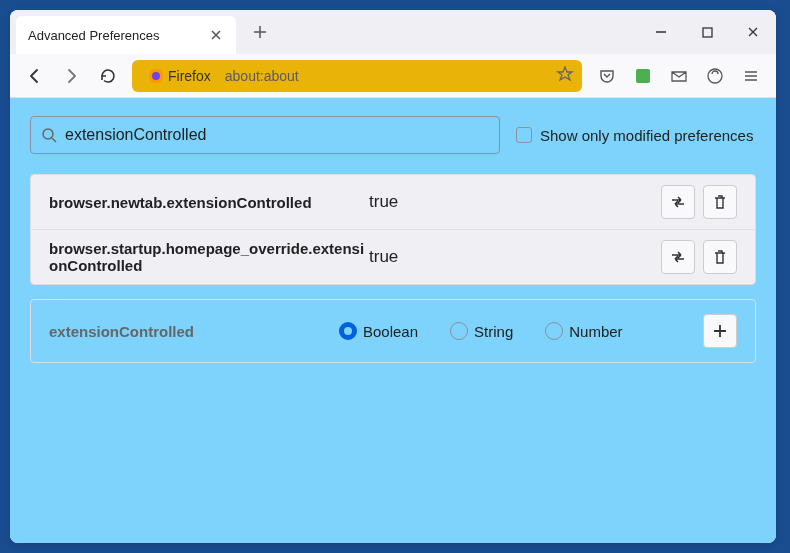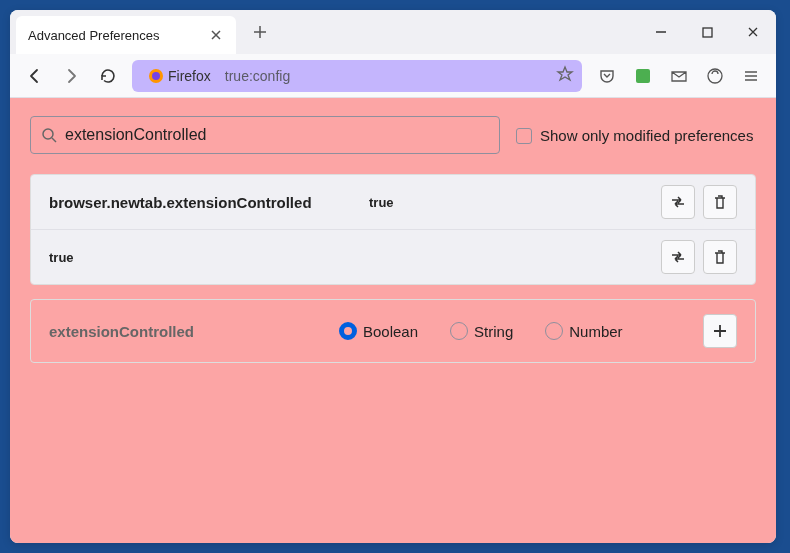--- a/index.html
+++ b/index.html
@@ -6,35 +6,35 @@
 body { background: #1a4d8f; padding: 10px; width: 790px; height: 553px; overflow: hidden; }
 .window { background: #fff; border-radius: 8px; width: 766px; height: 533px; display: flex; flex-direction: column; overflow: hidden; box-shadow: 0 2px 8px rgba(0,0,0,0.15); }
 .titlebar { height: 44px; display: flex; align-items: center; background: #f0f0f4; }
 .tab { height: 38px; margin-left: 6px; margin-top: 6px; background: #fff; border-radius: 6px 6px 0 0; display: flex; align-items: center; padding: 0 12px; min-width: 220px; font-size: 13px; color: #222; }
 .tab .close { margin-left: auto; width: 16px; height: 16px; display:flex; align-items:center; justify-content:center; cursor:pointer; }
 .newtab { width: 28px; height: 28px; display:flex; align-items:center; justify-content:center; margin-left: 10px; cursor:pointer; color:#555; }
 .wincontrols { margin-left: auto; display: flex; }
 .wincontrols div { width: 46px; height: 44px; display:flex; align-items:center; justify-content:center; cursor:pointer; color:#333; }
 .toolbar { height: 44px; display:flex; align-items:center; padding: 0 8px; gap: 2px; border-bottom: 1px solid #e0e0e6; background:#f9f9fb; }
 .nav-btn { width: 34px; height: 34px; display:flex; align-items:center; justify-content:center; border-radius:4px; cursor:pointer; color:#555; }
-.urlbar { flex: 1; height: 32px; background:#c4b5fd; border-radius:6px; display:flex; align-items:center; padding: 0 8px; margin: 0 6px; font-size: 14px; color:#5b5b66; }
+.urlbar { flex: 1; height: 32px; background:#eab308; border-radius:6px; display:flex; align-items:center; padding: 0 8px; margin: 0 6px; font-size: 14px; color:#5b5b66; }
 .urlbar .ffpill { background:transparent; padding:2px 8px; border-radius:4px; font-size:14px; color:#333; margin-right:6px; display:flex; align-items:center; gap:4px; }
 .urlbar .star { margin-left:auto; color:#666; }
 .tbicon { width: 34px; height: 34px; display:flex; align-items:center; justify-content:center; cursor:pointer; color:#555; border-radius:4px; }
-.content { flex:1; padding: 18px 20px; background:#fca5a5; overflow:auto; }
+.content { flex:1; padding: 18px 20px; background:#7dd3fc; overflow:auto; }
 .searchrow { display:flex; align-items:center; gap: 16px; margin-bottom: 20px; }
 .searchbox { flex: 0 0 470px; height: 38px; border:1px solid #8f8f9d; border-radius:4px; display:flex; align-items:center; padding: 0 10px; font-size: 16px; color:#222; }
 .searchbox svg { margin-right: 8px; }
-.checkbox-wrap { display:flex; align-items:flex-end; gap:8px; font-size:15px; color:#222; }
+.checkbox-wrap { display:flex; align-items:flex-start; gap:8px; font-size:15px; color:#222; }
 .cb { width:16px; height:16px; border:1px solid #8f8f9d; border-radius:3px; cursor:pointer; }
 .prefs { border:1px solid #ddd; border-radius:4px; overflow:hidden; }
 .r-bg { background:#f0f0f4; }
 .r-sep { border-top: 1px solid #e0e0e6; }
 .pname { flex: 0 0 320px; font-weight:700; font-size:15px; color:#222; word-break: break-word; }
-.pval { flex: 0 0 100px; font-weight:700; font-size:13px; color:#222; }
+.pval { flex: 0 0 100px; font-weight:400; font-size:17px; color:#222; }
 .spacer { flex:1; }
 .actbtn { width:34px; height:34px; border:1px solid #ccc; border-radius:4px; background:#f9f9fb; display:flex; align-items:center; justify-content:center; cursor:pointer; margin-left:8px; color:#333; }
 .addrow { display:flex; align-items:center; padding: 14px 18px; border:1px solid #ddd; border-radius:4px; margin-top: 14px; }
 .addname { flex: 0 0 290px; font-weight:700; font-size:15px; color:#666; }
 .radio-group { display:flex; gap: 32px; align-items:center; }
 .radio { display:flex; align-items:center; gap:6px; font-size:15px; color:#222; cursor:pointer; }
 .radio .circ { width:18px; height:18px; border:1px solid #8f8f9d; border-radius:50%; display:flex; align-items:center; justify-content:center; }
 .radio.sel .circ { border:5px solid #0060df; }
 </style>
 </head>
@@ -92,21 +92,21 @@
         </svg>
       </div>
     <div class="urlbar">
       <span class="ffpill">
         <svg width="16" height="16" viewBox="0 0 16 16">
             <circle cx="8" cy="8" r="7" fill="#ff9500"></circle>
             <circle cx="8" cy="8" r="4" fill="#7542e5"></circle>
           </svg>
         <span>Firefox</span>
       </span>
-      <span>true:config</span>
+      <span>about:about</span>
       <span class="star">
         <svg width="18" height="18" viewBox="0 0 18 18">
             <path d="M9 2 L11 7 L16 7 L12 10 L14 15 L9 12 L4 15 L6 10 L2 7 L7 7 Z" stroke="#666" stroke-width="1.3" fill="none"></path>
           </svg>
       </span>
     </div>
     <div class="tbicon">
         <svg width="16" height="16" viewBox="0 0 16 16">
           <path d="M2 3 h12 v5 a6 6 0 0 1 -12 0 Z M5 6 l3 3 l3 -3" stroke="#555" stroke-width="1.4" fill="none"></path>
         </svg>
@@ -159,20 +159,21 @@
               <path d="M3 7 H12 M12 7 L9 4 M12 7 L9 10 M15 11 H6 M6 11 L9 8 M6 11 L9 14" stroke="#333" stroke-width="1.5" fill="none"></path>
             </svg>
           </div>
         <div class="actbtn">
             <svg width="16" height="16" viewBox="0 0 16 16">
               <path d="M3 4 H13 M5 4 V14 H11 V4 M6 2 H10 V4" stroke="#333" stroke-width="1.4" fill="none"></path>
             </svg>
           </div>
       </div>
       <div class="r-bg r-sep" style="display:flex;align-items:center;padding:10px 18px">
+        <div class="pname">browser.startup.homepage_override.extensionControlled</div>
         <div class="pval">true</div>
         <div class="spacer"></div>
         <div class="actbtn">
             <svg width="18" height="18" viewBox="0 0 18 18">
               <path d="M3 7 H12 M12 7 L9 4 M12 7 L9 10 M15 11 H6 M6 11 L9 8 M6 11 L9 14" stroke="#333" stroke-width="1.5" fill="none"></path>
             </svg>
           </div>
         <div class="actbtn">
             <svg width="16" height="16" viewBox="0 0 16 16">
               <path d="M3 4 H13 M5 4 V14 H11 V4 M6 2 H10 V4" stroke="#333" stroke-width="1.4" fill="none"></path>

